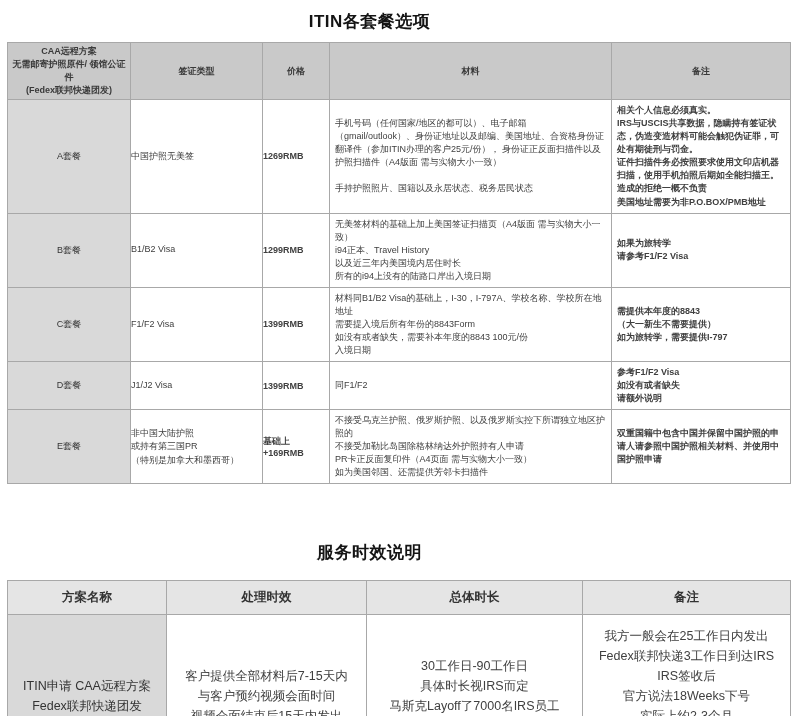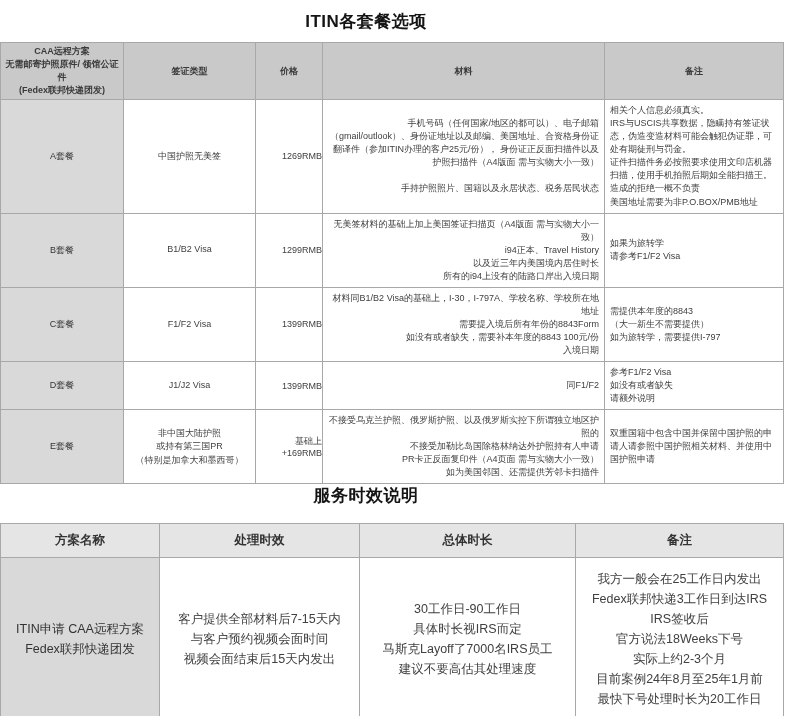--- a/index.html
+++ b/index.html
@@ -2,27 +2,27 @@
 <html><head>
 <meta charset="utf-8">
 <style>
   * { margin:0; padding:0; box-sizing:border-box; }
   html,body { background:#ffffff; }
   body {
     width:800px; height:716px; overflow:hidden;
     font-family:"Liberation Sans","DejaVu Sans",sans-serif;
     color:#404040;
   }
-  .page { width:732px; height:716px; position:relative; }
+  .page { width:732px; height:716px; position:relative;padding-left:7px; }
   .doc-title {
     text-align:center; font-size:17px; font-weight:bold; color:#141414;
     letter-spacing:0.5px;
   }
   .title1 { padding-top:10px; }
-  .title2 { }
+  .title2 { margin-top:57px; }
   table {
     border-collapse:collapse; table-layout:fixed;
     margin:0 auto; width:783px;
   }
   th, td {
     border:1px solid #a8a8a8;
     vertical-align:middle;
     white-space:pre-line;
     overflow:hidden;
   }
@@ -32,24 +32,24 @@
     background:#c9c9c9; font-weight:bold; 
     color:#3a3a3a; font-size:9px; line-height:1.45; padding:2px 4px;
   }
   .t1 .h-row    { height:47px; }
   .t1 .row-a    { height:85px; }
   .t1 .row-b    { height:55px; }
   .t1 .row-c    { height:52px; }
   .t1 .row-d    { height:33px; }
   .t1 .row-e    { height:67px; }
   .t1 td.plan  { background:#d9d9d9; font-weight:normal; text-align:center; color:#333; }
-  .t1 td.visa  { text-align:center; line-height:1.5; }
-  .t1 td.price { text-align:right; }
-  .t1 td.mat   { text-align:right; padding:4px 5px; line-height:1.45;margin-top:20px; }
-  .t1 td.note  { text-align:left; padding:4px 5px; line-height:1.45; }
+  .t1 td.visa  { text-align:left; line-height:1.5; }
+  .t1 td.price { text-align:left;font-weight:bold; }
+  .t1 td.mat   { text-align:left; padding:4px 5px; line-height:1.45;margin-top:20px; }
+  .t1 td.note  { text-align:left; padding:4px 5px; line-height:1.45;font-weight:bold; }
   
   .t2 { margin-top:16px; font-size:12.5px; }
   .t2 th {
     background:#e5e5e5; font-weight:bold; text-align:center;
     color:#333; font-size:12.5px; padding:2px 4px;
   }
   .t2 .h-row  { height:34px; }
   .t2 .row-1  { height:163px; }
   .t2 td { text-align:center; line-height:1.6; padding:4px 6px; }
   .t2 td.plan { background:#d9d9d9; color:#333; }

